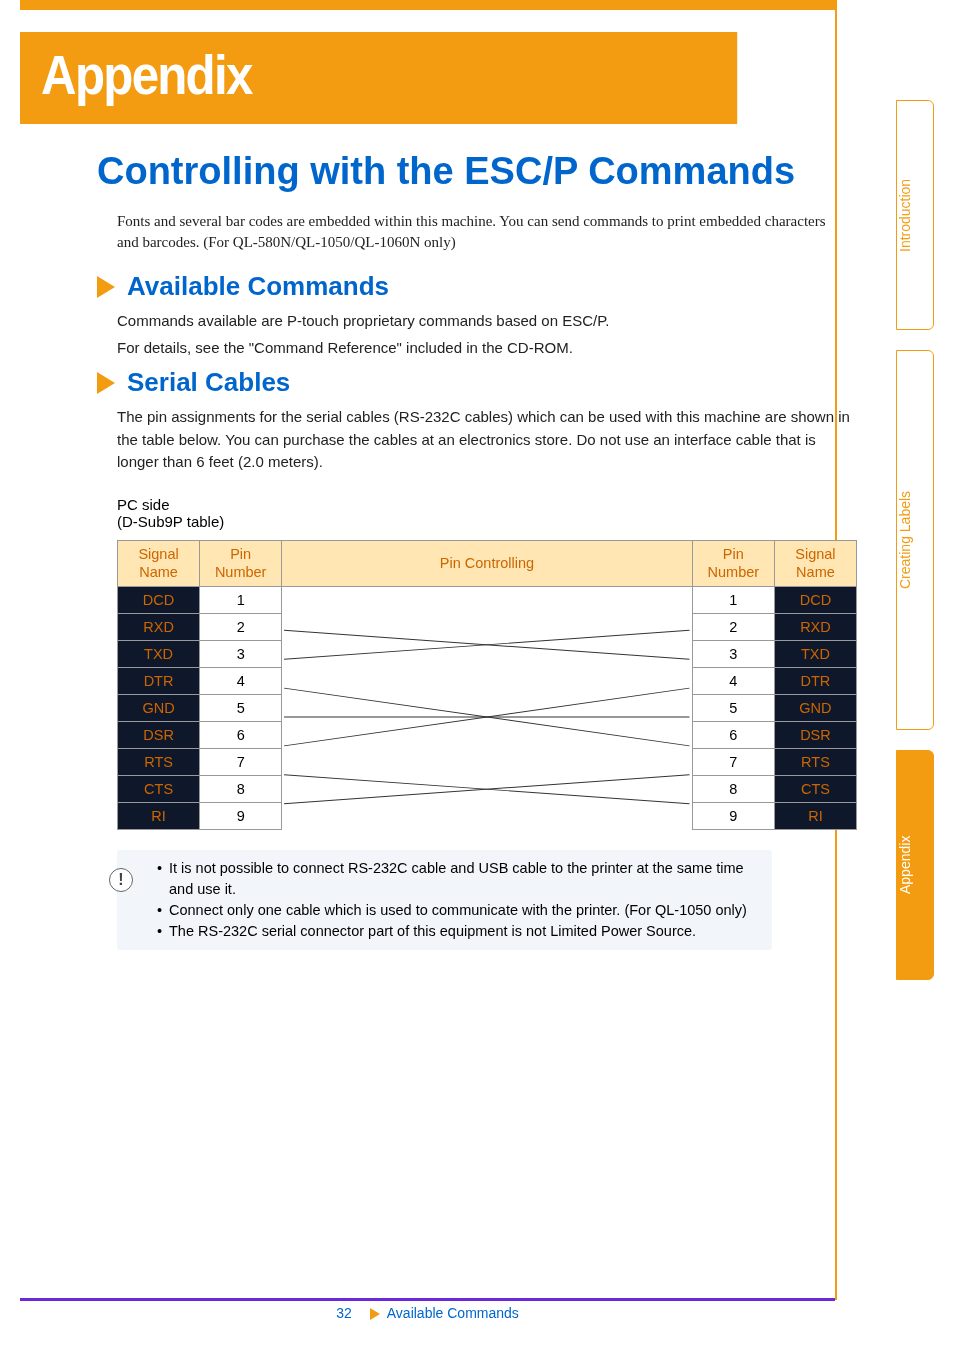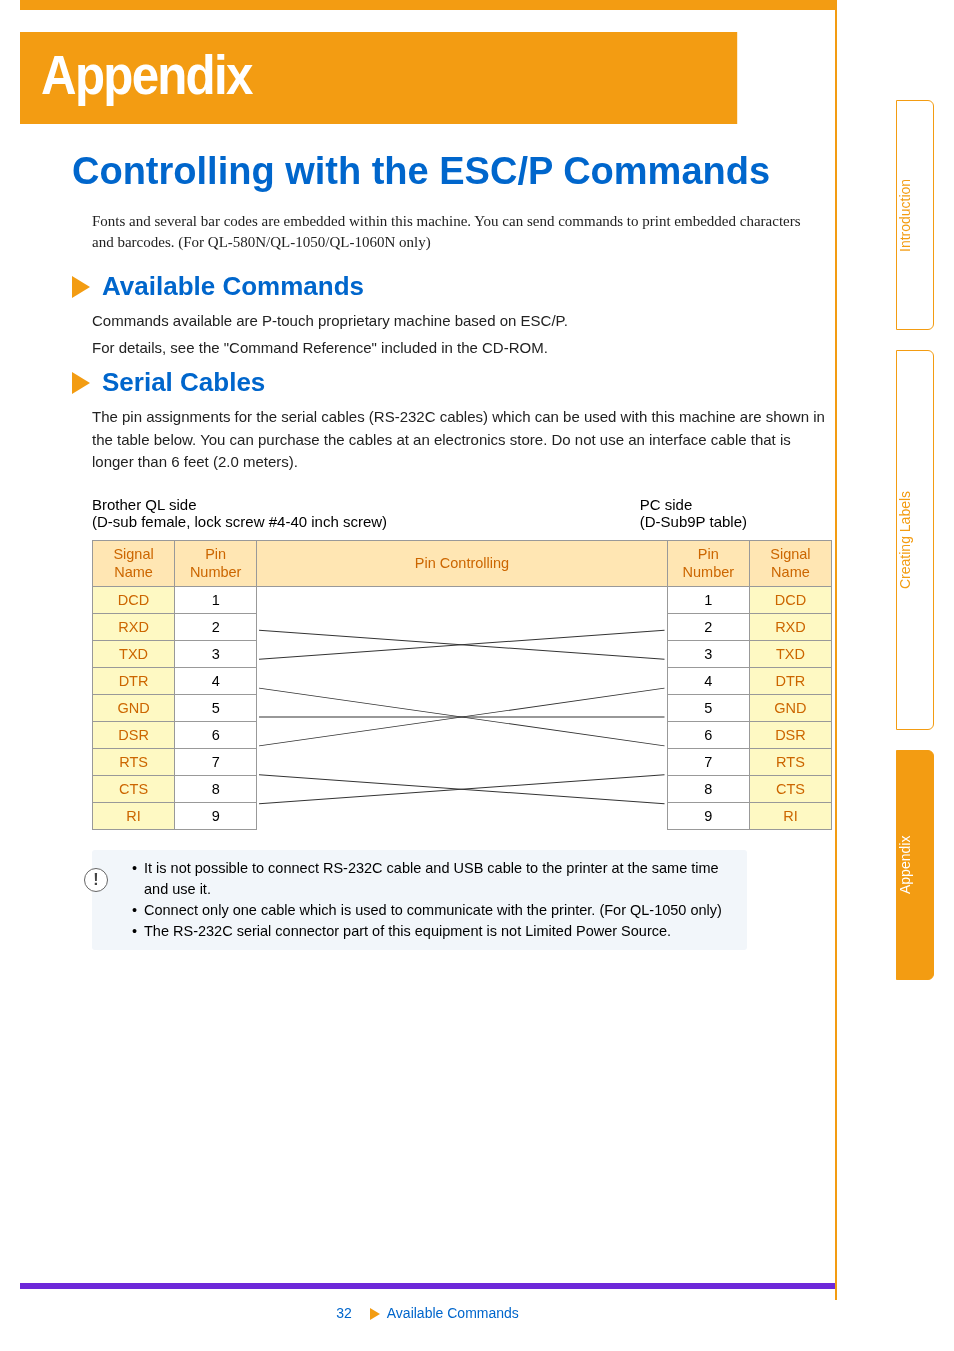--- a/index.html
+++ b/index.html
@@ -38,21 +38,21 @@
     font-family: Arial, Helvetica, sans-serif;
     font-weight: 900;
     font-size: 56px;
     letter-spacing: -2px;
     padding: 10px 24px 0 24px;
     transform: scaleX(0.88);
     transform-origin: left center;
   }
   .main {
     position: absolute;
-    left: 12px;
+    left: 37px;
     top: 140px;
     width: 815px;
     padding: 0 0 0 0;
   }
   .h1 {
     color: #0066cc;
     font-size: 38px;
     font-weight: bold;
     margin: 10px 0 18px 60px;
   }
@@ -112,21 +112,21 @@
   .pin-table th {
     background: #ffe6b3;
     color: #cc6600;
     font-weight: normal;
     padding: 4px 4px;
     line-height: 1.3;
   }
   .pin-table td {
     padding: 5px 4px;
   }
-  .pin-table .sig { background: #fef9c3; color: #cc6600; width: 80px; }
+  .pin-table .sig { background: #0f172a; color: #cc6600; width: 80px; }
   .pin-table .pin { width: 80px; }
   .pin-table .assign-cell {
     width: 400px;
     position: relative;
     padding: 0;
     border-top: none;
     border-bottom: none;
   }
   .pin-table tbody tr:first-child .assign-cell { border-top: 1px solid #999; }
   .pin-table tbody tr:last-child .assign-cell { border-bottom: 1px solid #999; }
@@ -183,23 +183,23 @@
   }
   .tab1 { top: 100px; height: 230px; }
   .tab2 { top: 350px; height: 380px; }
   .tab3 { top: 750px; height: 230px; }
   
   .footer {
     position: absolute;
     left: 20px;
     bottom: 30px;
     width: 815px;
-    border-top: 6px solid #6d28d9;
+    border-top: 3px solid #6d28d9;
     text-align: center;
-    padding-top: 16px;
+    padding-top: 4px;
     font-size: 14px;
   }
   .footer .pageno { color: #0066cc; margin-right: 14px; }
   .footer .ftri {
     display: inline-block;
     width: 0; height: 0;
     border-left: 10px solid #f39c12;
     border-top: 6px solid transparent;
     border-bottom: 6px solid transparent;
     vertical-align: middle;
@@ -218,34 +218,30 @@
 </div>
 
 <div class="main">
   <div class="h1">Controlling with the ESC/P Commands</div>
   <div class="body-p">Fonts and several bar codes are embedded within this machine. You can send commands to print embedded characters and barcodes. (For QL-580N/QL-1050/QL-1060N only)</div>
 
   <div class="h2-row">
     <div class="tri"></div>
     <div class="h2">Available Commands</div>
   </div>
-  <div class="sub-p">Commands available are P-touch proprietary machine based on ESC/P.</div>
+  <div class="sub-p">Commands available are P-touch proprietary commands based on ESC/P.</div>
   <div class="sub-p">For details, see the "Command Reference" included in the CD-ROM.</div>
 
   <div class="h2-row">
     <div class="tri"></div>
     <div class="h2">Serial Cables</div>
   </div>
   <div class="sub-p">The pin assignments for the serial cables (RS-232C cables) which can be used with this machine are shown in the table below. You can purchase the cables at an electronics store. Do not use an interface cable that is longer than 6 feet (2.0 meters).</div>
 
   <div class="connector-row">
-    <div class="left">
-      <div>Brother QL side</div>
-      <div>(D-sub female, lock screw #4-40 inch screw)</div>
-    </div>
     <div class="right">
       <div>PC side</div>
       <div>(D-Sub9P table)</div>
     </div>
   </div>
 
   <table class="pin-table">
     <thead>
       <tr>
         <th><span style="white-space:pre-line">Signal

